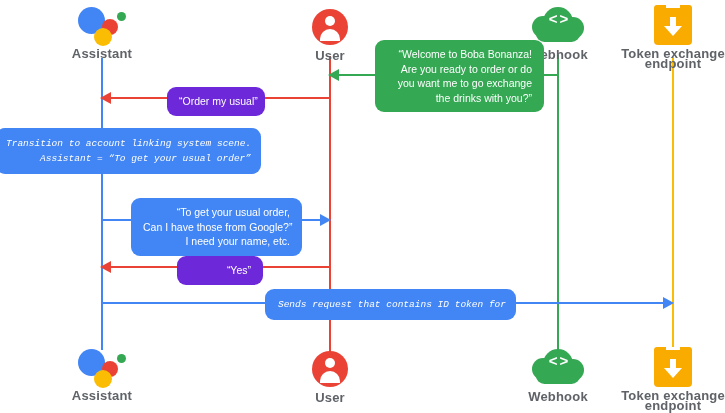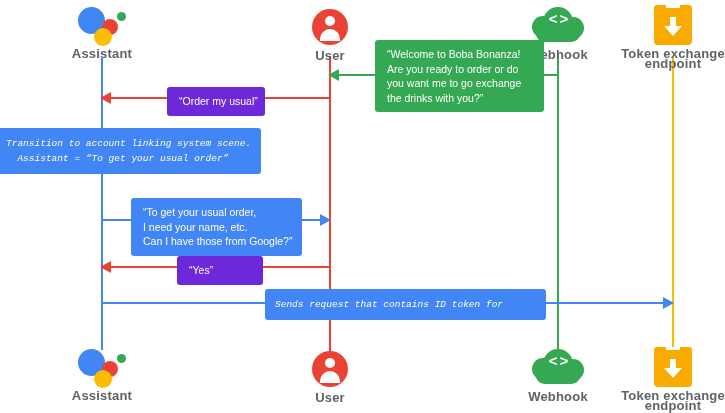--- a/index.html
+++ b/index.html
@@ -72,22 +72,22 @@
   }
 
   
   .hline{position:absolute;height:2px;}
   .arrowhead{position:absolute;width:0;height:0;}
   .ah-left{border-top:6px solid transparent;border-bottom:6px solid transparent;}
   .ah-right{border-top:6px solid transparent;border-bottom:6px solid transparent;}
 
   
   .bubble{
-    position:absolute;border-radius:3px;color:#ffffff;
-    text-align:left;box-sizing:border-box;
+    position:absolute;border-radius:9px;color:#ffffff;
+    text-align:right;box-sizing:border-box;
   }
   .bubble-chat{
     font-family:"Liberation Sans",sans-serif;font-size:10.5px;line-height:14.5px;
     padding:7px 12px;
   }
   .bubble-code{
     font-family:"Liberation Mono",monospace;font-style:italic;
     font-size:9.5px;line-height:15px;padding:8px 10px;
   }
   .b-green{background:#34a853;}
@@ -171,33 +171,33 @@
 
   <div class="bubble bubble-code b-blue" style="left:-4px;top:128px;width:265px;">
     <span>Transition to account linking system scene.</span>
     <span>  Assistant = “To get your usual order”</span>
   </div>
 
   <div class="hline" style="left:102px;top:219px;width:224px;background:#4285f4;"></div>
   <div class="arrowhead ah-right" style="left:320px;top:214px;border-left:11px solid #4285f4;"></div>
   <div class="bubble bubble-chat b-blue" style="left:131px;top:198px;width:171px;">
     <span>“To get your usual order,</span>
+    <span>Can I have those from Google?”</span>
     <span>I need your name, etc.</span>
-    <span>Can I have those from Google?”</span>
   </div>
 
   <div class="hline" style="left:107px;top:266px;width:224px;background:#ea4335;"></div>
   <div class="arrowhead ah-left" style="left:100px;top:261px;border-right:11px solid #ea4335;"></div>
   <div class="bubble bubble-chat b-red" style="left:177px;top:256px;width:86px;">
     <span>“Yes”</span>
   </div>
 
   <div class="hline" style="left:102px;top:302px;width:568px;background:#4285f4;"></div>
   <div class="arrowhead ah-right" style="left:663px;top:297px;border-left:11px solid #4285f4;"></div>
-  <div class="bubble bubble-code b-blue" style="left:265px;top:289px;width:281px;">
+  <div class="bubble bubble-code b-blue" style="left:265px;top:289px;width:251px;">
     <span>Sends request that contains ID token for</span>
   </div>
 
   <div class="actor" style="left:37px;top:346px;">
     <div class="icon-wrap">
       <div class="assistant-logo">
         <i class="al-blue"></i>
           <i class="al-red"></i>
           <i class="al-yellow"></i>
           <i class="al-green"></i>

